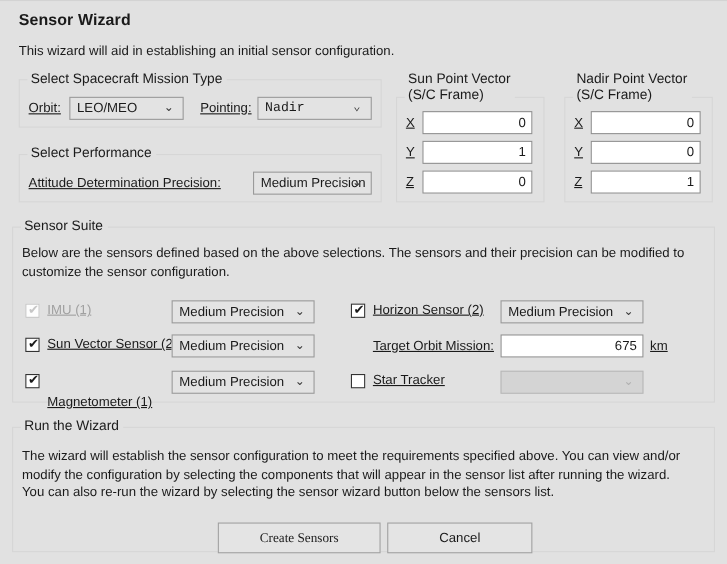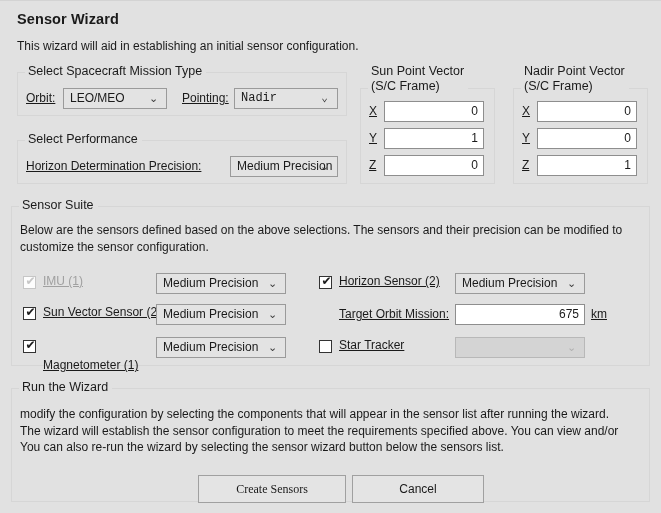--- a/index.html
+++ b/index.html
@@ -208,21 +208,21 @@
         <span>Nadir</span>
         <span class="chev">⌄</span>
       </div>
     </div>
   </div>
 
   <div class="group" style="left:17px; top:131px; width:330px; height:52px;">
     <div class="group-frame"></div>
     <div class="group-title">Select Performance</div>
     <div class="group-body">
-      <div class="lbl" style="left:9px; top:19px;">Horizon Determination Precision:</div>
+      <div class="lbl" style="left:9px; top:19px;">Attitude Determination Precision:</div>
       <div class="combo" style="left:213px; top:16px; width:108px;">
         <span>Medium Precision</span>
         <span class="chev">⌄</span>
       </div>
     </div>
   </div>
 
   <div class="group" style="left:360px; top:63px; width:135px; height:120px;">
     <div class="group-frame" style="top:24px;"></div>
     <div class="group-title tall">
@@ -315,22 +315,22 @@
       </div>
 
     </div>
   </div>
 
   <div class="group" style="left:11px; top:379px; width:639px; height:122px;">
     <div class="group-frame"></div>
     <div class="group-title">Run the Wizard</div>
     <div class="group-body">
       <div class="para" style="left:9px; top:18px; width:622px;">
+        <div>The wizard will establish the sensor configuration to meet the requirements specified above.  You can view and/or</div>
         <div>modify the configuration by selecting the components that will appear in the sensor list after running the wizard.</div>
-        <div>The wizard will establish the sensor configuration to meet the requirements specified above.  You can view and/or</div>
         <div>You can also re-run the wizard by selecting the sensor wizard button below the sensors list.</div>
       </div>
       <div class="btn" style="left:187px; top:87px; width:148px; height:28px;font-family:Liberation Serif, serif;">Create Sensors</div>
       <div class="btn" style="left:341px; top:87px; width:132px; height:28px;">Cancel</div>
     </div>
   </div>
 
 </div>
 
 </body></html>

